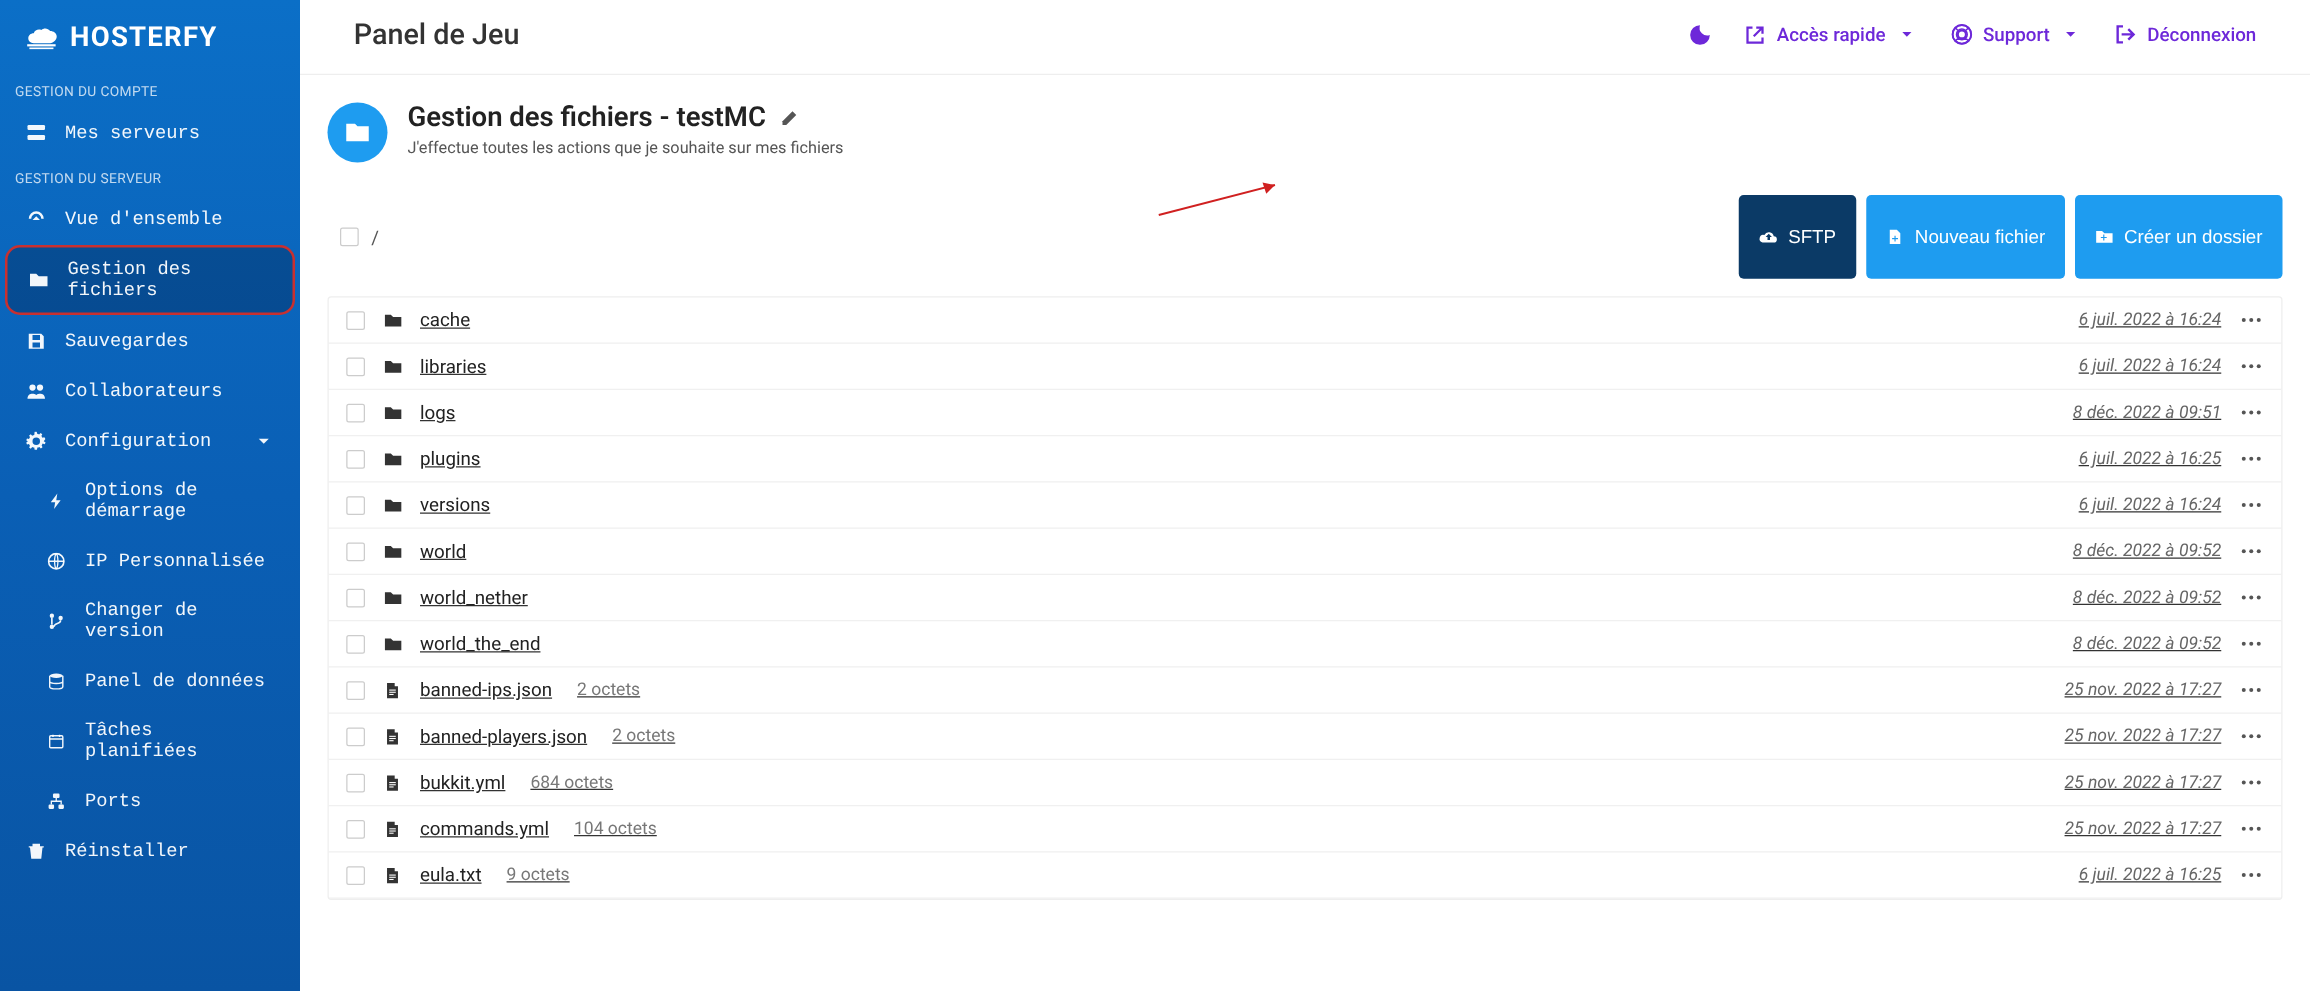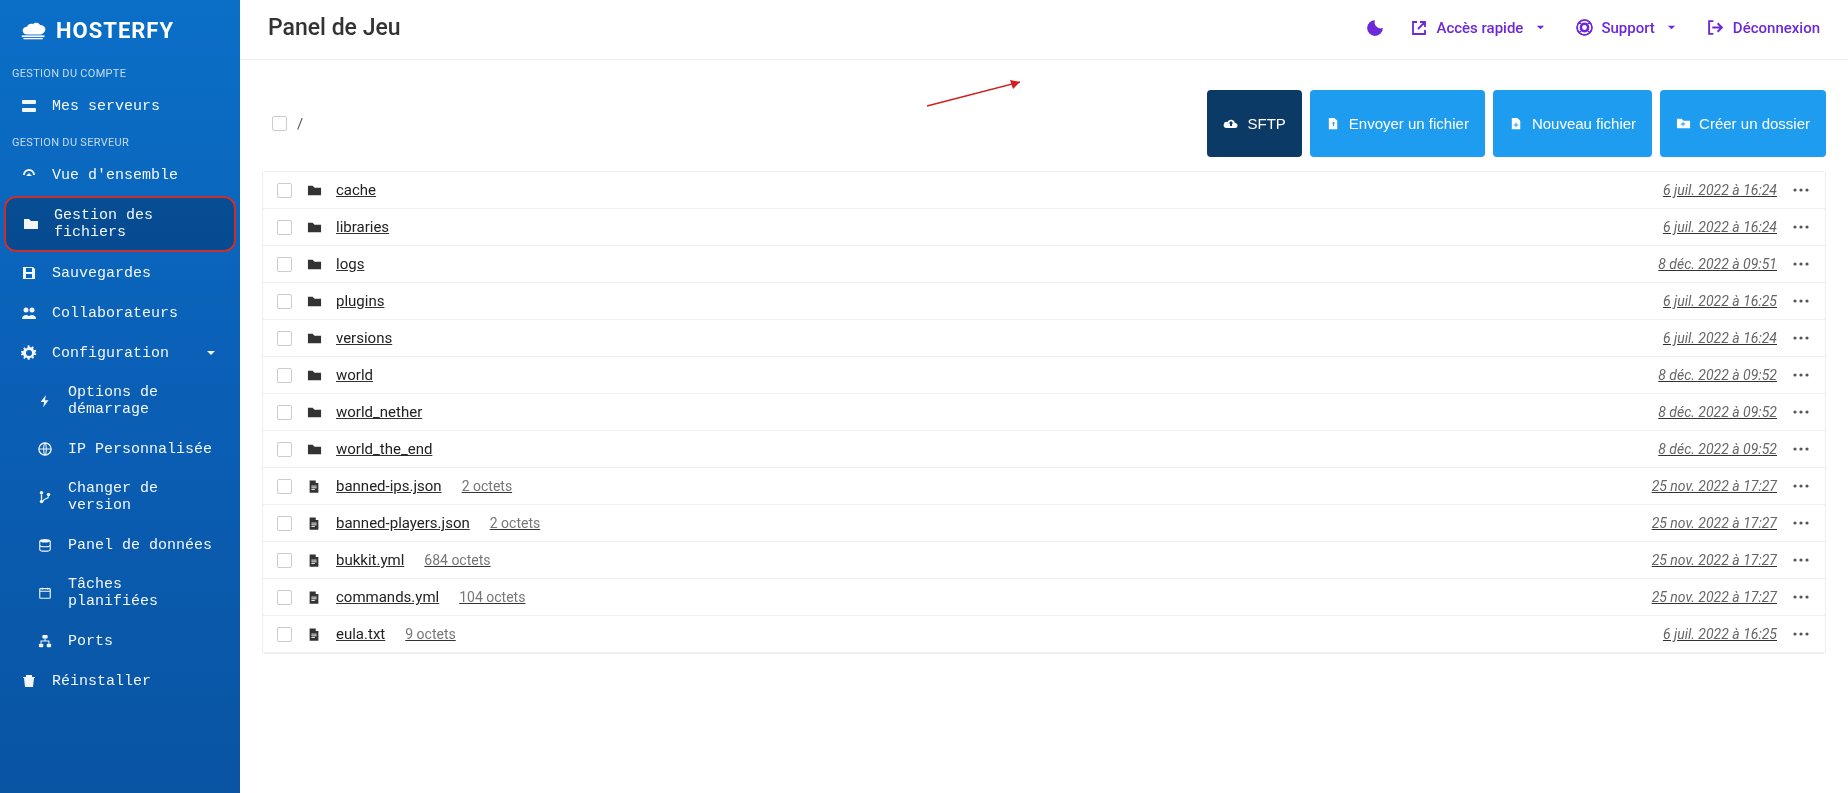--- a/index.html
+++ b/index.html
@@ -8,21 +8,21 @@
 .sidebar { width: 240px; background: linear-gradient(180deg, #0b6fc7 0%, #0a5fb5 50%, #0954a3 100%); color: #fff; display: flex; flex-direction: column; flex-shrink: 0; }
 .logo { padding: 18px 20px 14px; font-size: 22px; font-weight: 700; letter-spacing: 1px; display: flex; align-items: center; gap: 8px; }
 .logo-icon { width: 28px; height: 18px; display: inline-flex; align-items: center; }
 .section-title { padding: 10px 12px 6px; font-size: 11px; color: rgba(255,255,255,0.75); text-transform: uppercase; letter-spacing: 0.3px; }
 .nav-item { display: flex; align-items: center; gap: 14px; padding: 11px 20px; color: rgba(255,255,255,0.95); cursor: pointer; font-size: 15px; font-family: Liberation Mono, monospace; }
 .nav-item.active { background: rgba(0,30,70,0.35); border: 2px solid #c83030; margin: 1px 4px; border-radius: 12px; padding: 9px 16px; }
 .nav-item .icon { width: 18px; height: 18px; display: inline-flex; align-items: center; justify-content: center; flex-shrink: 0; }
 .nav-item .chev { margin-left: auto; }
 .nav-sub { padding-left: 16px; }
 .main { flex: 1; display: flex; flex-direction: column; overflow: hidden; }
-.topbar { display: flex; align-items: center; padding: 14px 28px 18px; border-bottom: 1px solid #eee; }
+.topbar { display: flex; align-items: center; padding: 14px 43px 18px; border-bottom: 1px solid #eee; }
 .page-title { font-size: 23px; color: #333; font-weight: 500; }
 .topbar-right { margin-left: auto; display: flex; align-items: center; gap: 26px; }
 .top-link { display: flex; align-items: center; gap: 8px; color: #6d28d9; cursor: pointer; font-size: 15px; font-weight: 500; }
 .top-link .icon { width: 18px; height: 18px; display: inline-flex; align-items: center; justify-content: center; }
 .content { padding: 22px 22px 0; overflow: auto; flex: 1; }
 .header-row { display: flex; align-items: flex-start; gap: 16px; margin-bottom: 18px; }
 .header-icon { width: 48px; height: 48px; border-radius: 50%; background: #1e9cf0; display: flex; align-items: center; justify-content: center; flex-shrink: 0; }
 .header-text h1 { font-size: 22px; font-weight: 600; color: #222; display: flex; align-items: center; gap: 10px; }
 .header-text p { font-size: 13px; color: #555; margin-top: 4px; }
 .toolbar { display: flex; align-items: center; padding: 8px 0 14px; }
@@ -232,42 +232,52 @@
               <svg viewBox="0 0 16 16" width="17" height="17" fill="none" stroke="currentColor" stroke-width="1.8">
                 <path d="M6 2H2v12h4M10 4l4 4-4 4M5 8h9"></path>
               </svg>
             </span>
           <span>Déconnexion</span>
         </div>
       </div>
     </div>
 
     <div class="content">
+      <div class="header-row">
+        <div class="header-icon">
+          <svg viewBox="0 0 24 24" width="24" height="24" fill="#fff">
+              <path d="M3 5h7l2 2h9v12H3z"></path>
+            </svg>
+        </div>
+        <div class="header-text">
+          <h1>
+            <span>Gestion des fichiers - testMC</span>
+            <span class="icon" style="cursor:pointer;color:#555">
+                <svg viewBox="0 0 16 16" width="16" height="16" fill="currentColor">
+                  <path d="M11 2l3 3-8 8H3v-3l8-8z"></path>
+                </svg>
+              </span>
+          </h1>
+          <p>J'effectue toutes les actions que je souhaite sur mes fichiers</p>
+        </div>
+      </div>
 
       <div class="toolbar rel">
         <div class="toolbar-left">
           <div class="cbx"></div>
           <span class="breadcrumb">/</span>
         </div>
         <div class="toolbar-right">
           <button class="btn btn-dark">
             <span class="icon">
                 <svg viewBox="0 0 16 16" width="16" height="16" fill="currentColor">
                   <path d="M12 7a4 4 0 00-7.5-1A3 3 0 003 12h9a2.5 2.5 0 000-5zM8 5l2.5 2.5H9V10H7V7.5H5.5L8 5z"></path>
                 </svg>
               </span>
             <span>SFTP</span>
-          </button>
-          <button class="btn btn-primary">
-            <span class="icon">
-                <svg viewBox="0 0 16 16" width="15" height="15" fill="currentColor">
-                  <path d="M3 2h6l3 3v9H3V2zm5 4L6 8h1.5v3h1V8H10L8 6z"></path>
-                </svg>
-              </span>
-            <span>Envoyer un fichier</span>
           </button>
           <button class="btn btn-primary">
             <span class="icon">
                 <svg viewBox="0 0 16 16" width="15" height="15" fill="currentColor">
                   <path d="M3 2h6l3 3v9H3V2zm4 5v2H5v1h2v2h1v-2h2V9H8V7H7z"></path>
                 </svg>
               </span>
             <span>Nouveau fichier</span>
           </button>
           <button class="btn btn-primary">

